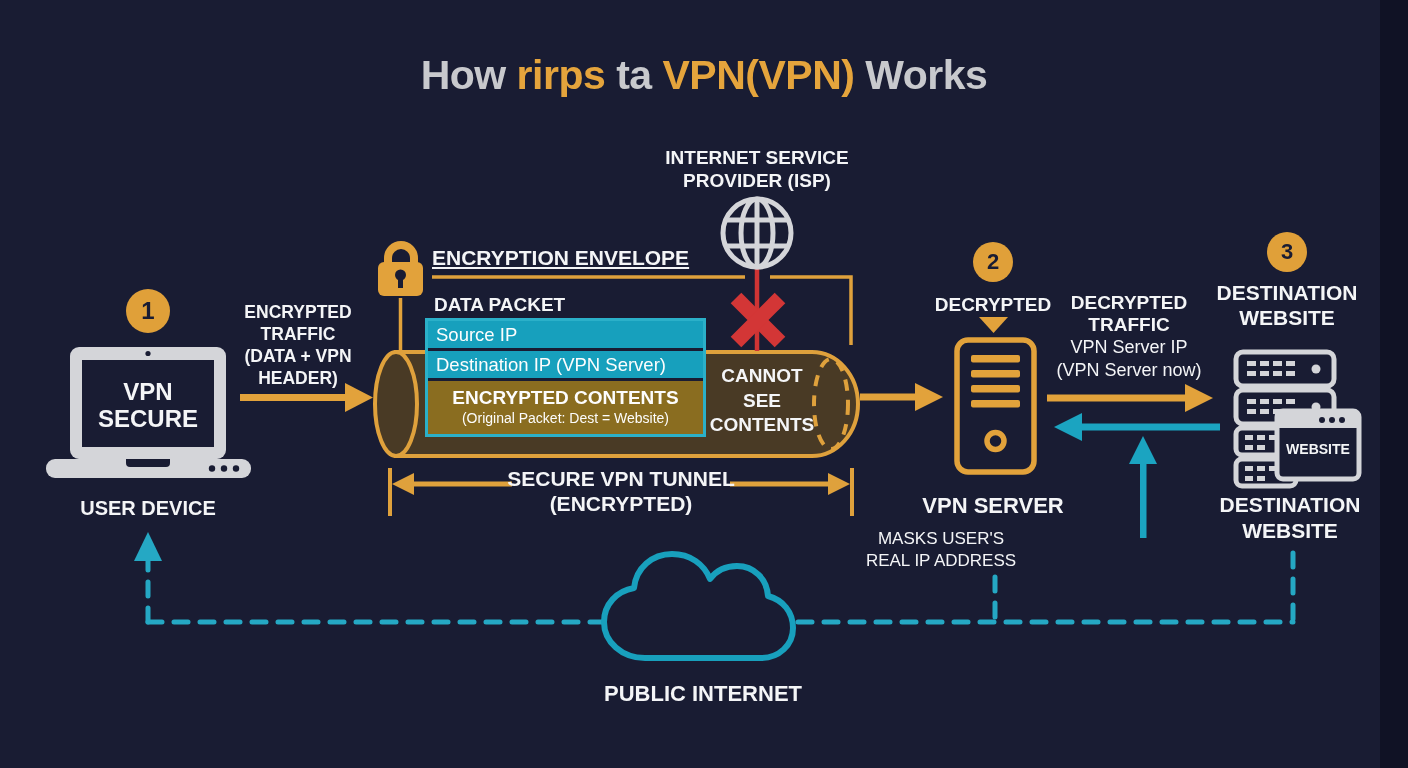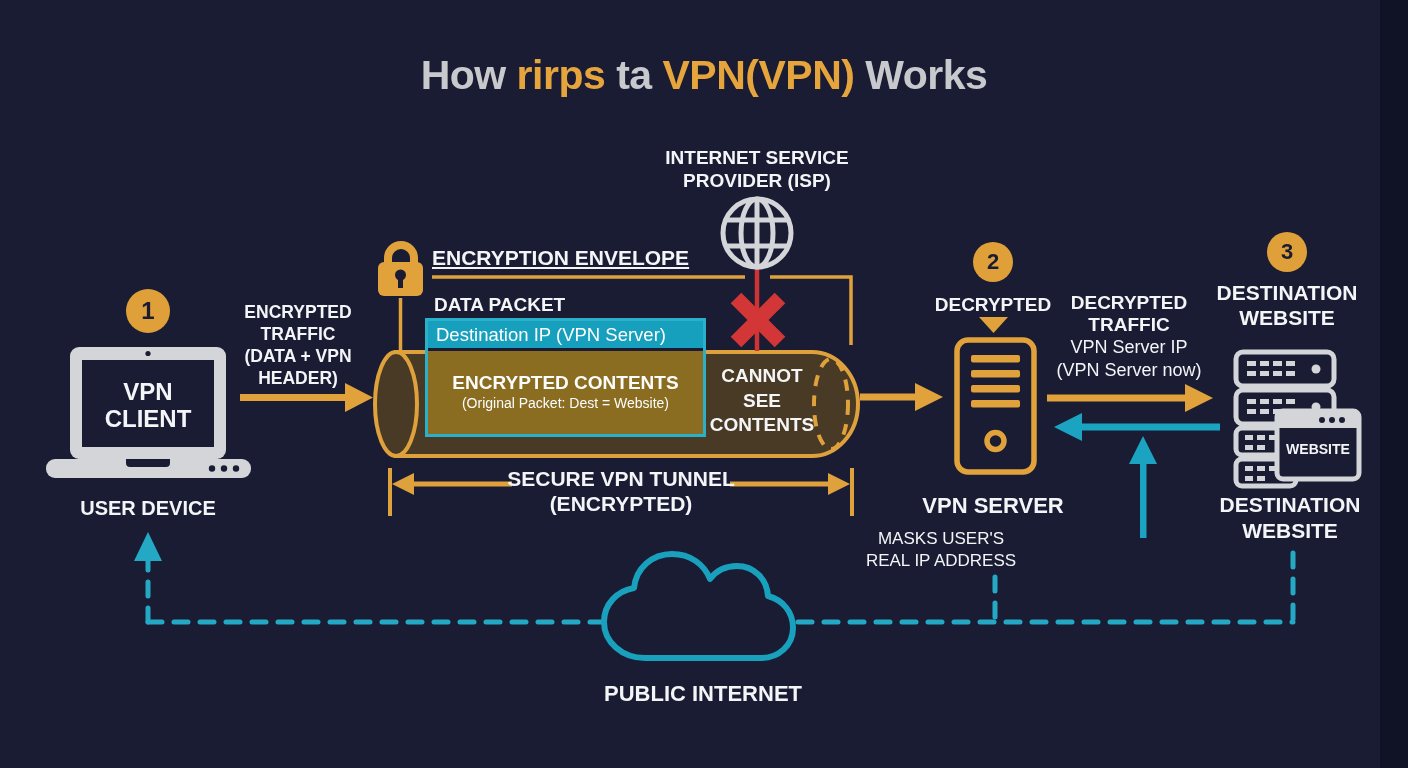--- a/index.html
+++ b/index.html
@@ -190,35 +190,36 @@
   </svg>
 
   <div class="title"><span>How </span><span class="hl">rirps</span><span> ta </span><span class="hl">VPN(VPN)</span><span> Works</span></div>
 
   <div class="badge" style="left:126px;top:289px;width:44px;height:44px;font-size:24px;">1</div>
   <div class="badge" style="left:973px;top:242px;width:40px;height:40px;font-size:22px;">2</div>
   <div class="badge" style="left:1267px;top:232px;width:40px;height:40px;font-size:22px;">3</div>
 
   <div class="txt" style="left:148px;top:378px;font-size:24px;line-height:27px;">
     <div>VPN</div>
-    <div>CLIENT</div>
+    <div>SECURE</div>
   </div>
   <div class="txt fs20" style="left:148px;top:496px;">USER DEVICE</div>
 
   <div class="txt fs17 lh22" style="left:298px;top:301px;">
     <div>ENCRYPTED</div>
     <div>TRAFFIC</div>
     <div>(DATA + VPN</div>
     <div>HEADER)</div>
   </div>
 
   <div class="txt left fs21" style="left:432px;top:245px;text-decoration:underline;">ENCRYPTION ENVELOPE</div>
   <div class="txt left fs19" style="left:434px;top:294px;">DATA PACKET</div>
 
   <div class="packet-box">
+    <div class="row-teal">Source IP</div>
     <div class="row-teal">Destination IP (VPN Server)</div>
     <div class="row-olive">
       <div class="l1">ENCRYPTED CONTENTS</div>
       <div class="l2">(Original Packet: Dest = Website)</div>
     </div>
   </div>
 
   <div class="txt fs19 lh23" style="left:757px;top:146px;">
     <div>INTERNET SERVICE</div>
     <div>PROVIDER (ISP)</div>

